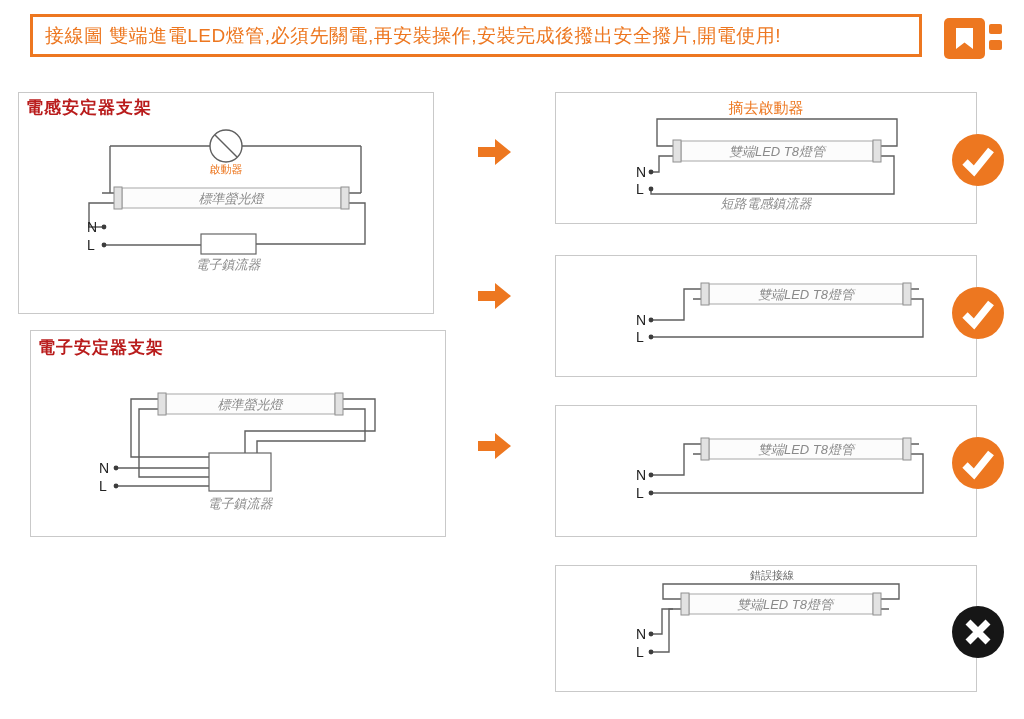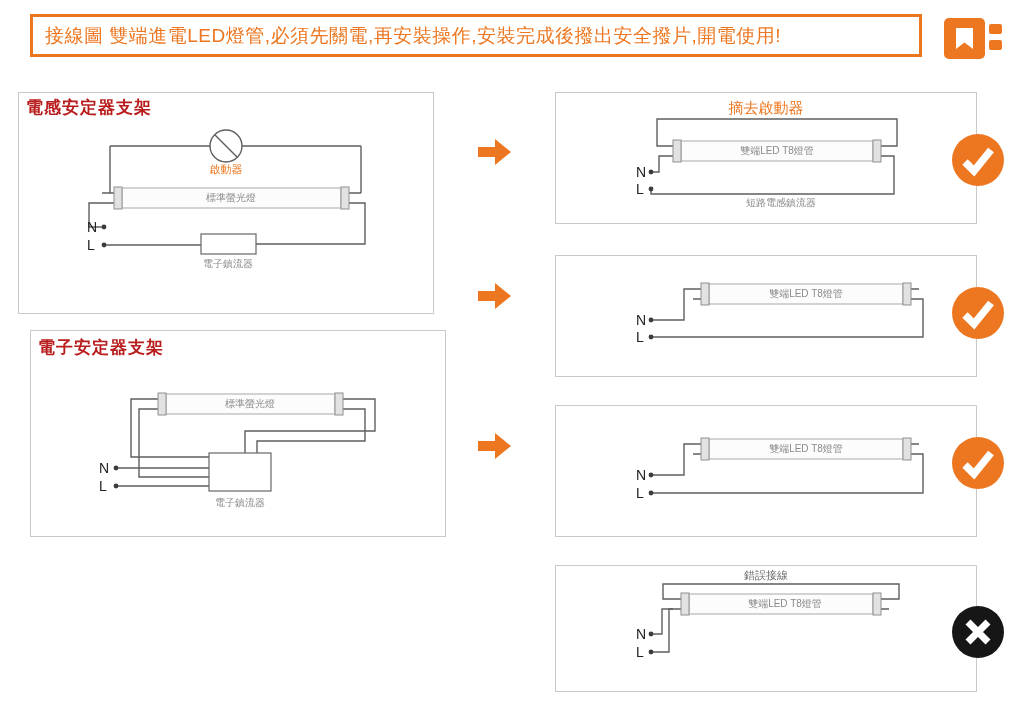--- a/index.html
+++ b/index.html
@@ -12,21 +12,21 @@
           padding-left:12px;background:#fff;}
   .banner span{font-size:19px;color:var(--accent);letter-spacing:0.5px;white-space:nowrap;}
   .plug-icon-box{position:absolute;left:944px;top:15px;width:60px;height:48px;color:var(--accent);}
 
   .panel{position:absolute;border:1px solid var(--panel-border);background:#fff;}
   .circuit{position:absolute;left:0;top:0;width:100%;height:100%;}
 
   .lbl{position:absolute;white-space:nowrap;line-height:1.15;}
   .c{transform:translateX(-50%);}
   .title{font-size:17px;font-weight:bold;color:#b91c1c;letter-spacing:1px;}
-  .small{font-size:10px;color:#8a8a8a;}
+  .small{font-size:13px;color:#8a8a8a;font-style:italic;}
   .orange-sm{font-size:11px;color:var(--accent);}
   .note-o{font-size:15px;color:var(--accent);}
   .note-g{font-size:11px;color:#6b6b6b;}
   .nl{font-size:14px;color:#222;line-height:16px;}
 
   .wire{stroke:#5f5f5f;stroke-width:1.4;fill:none;}
   .pin{stroke:#5f5f5f;stroke-width:1.6;fill:none;}
   .tube-body{fill:#fcfcfc;stroke:#a8a8a8;stroke-width:1;}
   .tube-cap{fill:#e2e2e2;stroke:#909090;stroke-width:1;}
   .box{fill:#fff;stroke:#666;stroke-width:1.2;}
@@ -130,21 +130,21 @@
         <path class="pin" d="M109,53 H117 M109,63 H117 M325,53 H333 M325,63 H333"></path>
         <rect class="tube-body" x="125" y="48" width="192" height="20"></rect>
         <rect class="tube-cap" x="117" y="47" width="8" height="22"></rect>
         <rect class="tube-cap" x="317" y="47" width="8" height="22"></rect>
       </g>
       <circle class="dot" cx="95" cy="79" r="2.4"></circle>
       <circle class="dot" cx="95" cy="96" r="2.4"></circle>
     </svg>
     <div class="lbl note-o c" style="left:210px;top:6px;">摘去啟動器</div>
     <div class="lbl small c" style="left:221px;top:52px;">雙端LED T8燈管</div>
-    <div class="lbl small c" style="left:225px;top:104px;">短路電感鎮流器</div>
+    <div class="lbl small c" style="left:210px;top:104px;">短路電感鎮流器</div>
     <div class="lbl nl" style="left:80px;top:71px;">N</div>
     <div class="lbl nl" style="left:80px;top:88px;">L</div>
   </div>
   <svg class="badge ok" style="left:950px;top:132px;" viewBox="0 0 56 56">
     <circle cx="28" cy="28" r="26" fill="currentColor"></circle>
     <path d="M15,30 L24,39 L41,18" stroke="#fff" stroke-width="7.5" fill="none"></path>
   </svg>
 
   <div class="panel" style="left:555px;top:255px;width:420px;height:120px;">
     <svg class="circuit" viewBox="0 0 420 120">
@@ -203,21 +203,21 @@
       </g>
       <g>
         <path class="pin" d="M117,33 H125 M117,43 H125 M325,33 H333 M325,43 H333"></path>
         <rect class="tube-body" x="133" y="28" width="184" height="20"></rect>
         <rect class="tube-cap" x="125" y="27" width="8" height="22"></rect>
         <rect class="tube-cap" x="317" y="27" width="8" height="22"></rect>
       </g>
       <circle class="dot" cx="95" cy="68" r="2.4"></circle>
       <circle class="dot" cx="95" cy="86" r="2.4"></circle>
     </svg>
-    <div class="lbl note-g c" style="left:210px;top:3px;">錯誤接線</div>
+    <div class="lbl note-g c" style="left:216px;top:3px;">錯誤接線</div>
     <div class="lbl small c" style="left:229px;top:32px;">雙端LED T8燈管</div>
     <div class="lbl nl" style="left:80px;top:60px;">N</div>
     <div class="lbl nl" style="left:80px;top:78px;">L</div>
   </div>
   <svg class="badge err" style="left:950px;top:604px;" viewBox="0 0 56 56">
     <circle cx="28" cy="28" r="26" fill="currentColor"></circle>
     <path d="M18,18 L38,38 M38,18 L18,38" stroke="#fff" stroke-width="7" fill="none"></path>
   </svg>
 
 </div>

